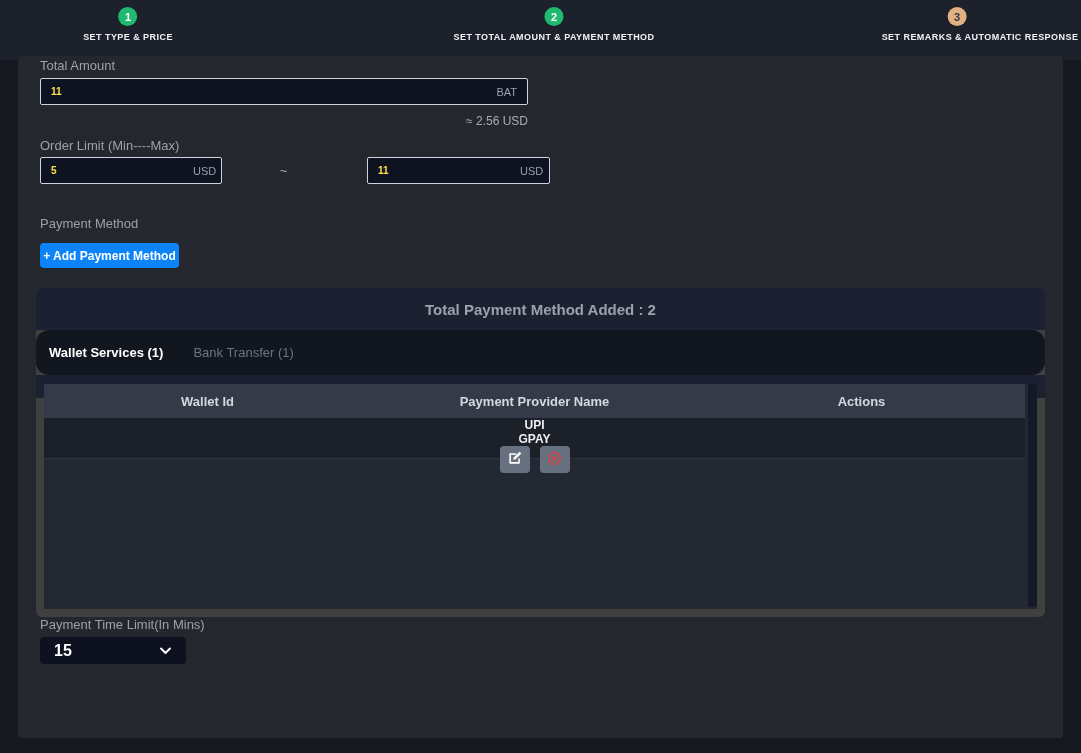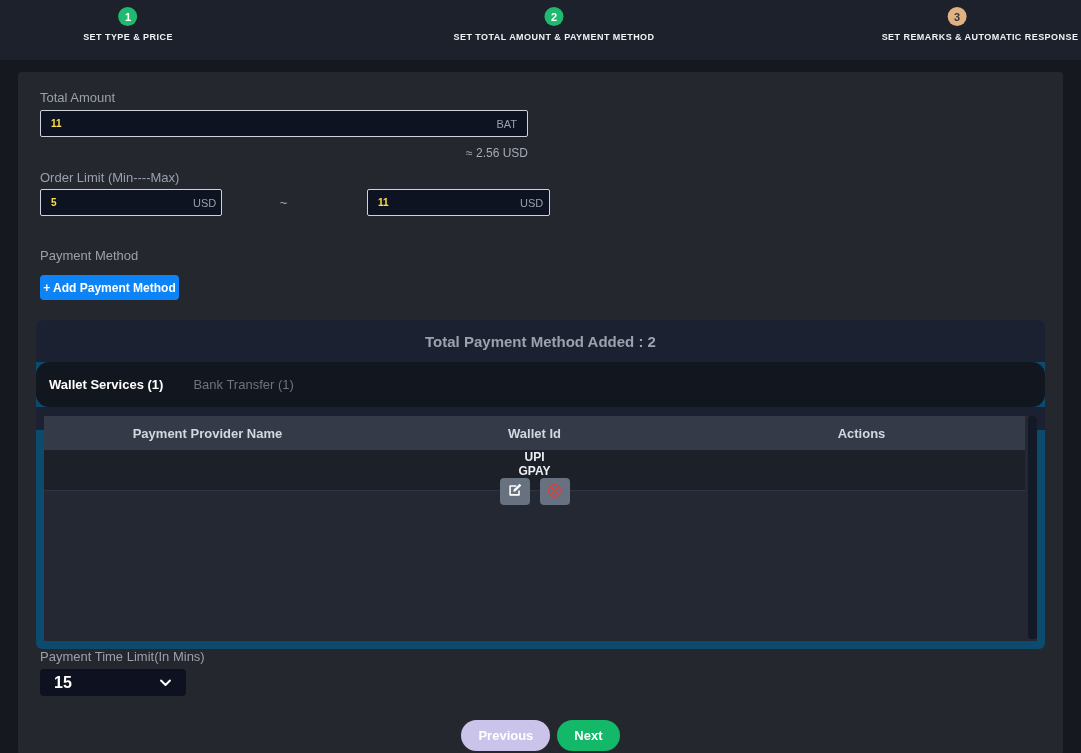--- a/index.html
+++ b/index.html
@@ -21,22 +21,22 @@
   .step-circle.green { background:#1fba70; }
   .step-circle.tan   { background:#e2b181; color:#343844; }
   .step-label {
     margin-top:6px; font-size:9px; font-weight:bold; letter-spacing:.45px;
     color:#f0f2f5; white-space:nowrap;
   }
   .step--offset .step-label { transform:translateX(23px); }
 
   
   .card {
-    position:absolute; left:18px; top:72px; right:18px; height:682px;
-    background:#24272d; border-radius:3px; padding-top:18px;
+    position:absolute; left:18px; top:56px; right:18px; height:682px;
+    background:#24272d; border-radius:3px; padding-top:2px;
   }
   .lbl { margin-left:22px; font-size:13px; color:#9aa1ab; }
 
   .inputbox {
     margin-left:22px; margin-top:5px; height:27px;
     background:#0e1322; border:1px solid #ced3da; border-radius:2px;
     display:flex; align-items:center; padding:0 10px;
   }
   .inputbox input {
     flex:1; background:transparent; border:none; outline:none;
@@ -58,21 +58,21 @@
   .add-btn {
     margin-left:22px; margin-top:12px; width:139px; height:25px;
     background:#0c84f8; border:none; border-radius:4px;
     color:#fff; font-weight:bold; font-size:12px; cursor:pointer;
     font-family:"Liberation Sans","DejaVu Sans",sans-serif;
   }
 
   
   .panel {
     margin-left:18px; margin-top:20px; width:1009px; height:329px;
-    background:#0c4a6e; border-radius:6px; overflow:hidden; position:relative;
+    background:#404040; border-radius:6px; overflow:hidden; position:relative;
   }
   .panel-header {
     height:42px; background:#1b2130; display:flex; align-items:center; justify-content:center;
     font-size:15px; font-weight:bold; color:#9ba2ad;
   }
   .panel-tabs { height:45px; background:#12161f; display:flex; align-items:center;
                 padding-left:13px; gap:30px;border-radius:13px; }
   .tab { font-size:13px; cursor:pointer; }
   .tab.active { color:#fff; font-weight:bold; }
   .tab.inactive { color:#6d7480; }
@@ -160,22 +160,22 @@
     <div class="panel-tabs">
       <div class="tab active">Wallet Services (1)</div>
       <div class="tab inactive">Bank Transfer (1)</div>
     </div>
     <div class="panel-subband"></div>
 
     <div class="table-zone">
       <div class="scrollbar"></div>
       <div class="table-content">
         <div class="thead">
+          <div class="cell">Wallet Id</div>
           <div class="cell">Payment Provider Name</div>
-          <div class="cell">Wallet Id</div>
           <div class="cell">Actions</div>
         </div>
         <div class="trow">
           <div class="cell">UPI</div>
           <div class="cell">GPAY</div>
           <div class="cell actions-cell">
             <button class="icon-btn">
               <span>
                 <svg width="14" height="14" viewBox="0 0 16 16">
                   <path d="M9.5 2.5H2.6c-.6 0-1.1.5-1.1 1.1v9.8c0 .6.5 1.1 1.1 1.1h9.8c.6 0 1.1-.5 1.1-1.1V8.5h-1.8v4.2H3.3V4.3h6.2V2.5z" fill="#fff"></path>
@@ -200,18 +200,14 @@
   <div class="lbl" style="">Payment Time Limit(In Mins)</div>
   <div class="select">
     <span class="val">15</span>
     <span>
       <svg width="13" height="10" viewBox="0 0 16 12">
         <path d="M2.5 3l5.5 5.5L13.5 3" fill="none" stroke="#fff" stroke-width="2.4" stroke-linecap="round" stroke-linejoin="round"></path>
       </svg>
     </span>
   </div>
 
-  <div class="footer">
-    <button class="pill prev">Previous</button>
-    <button class="pill next">Next</button>
-  </div>
 
 </div>
 
 </body></html>

